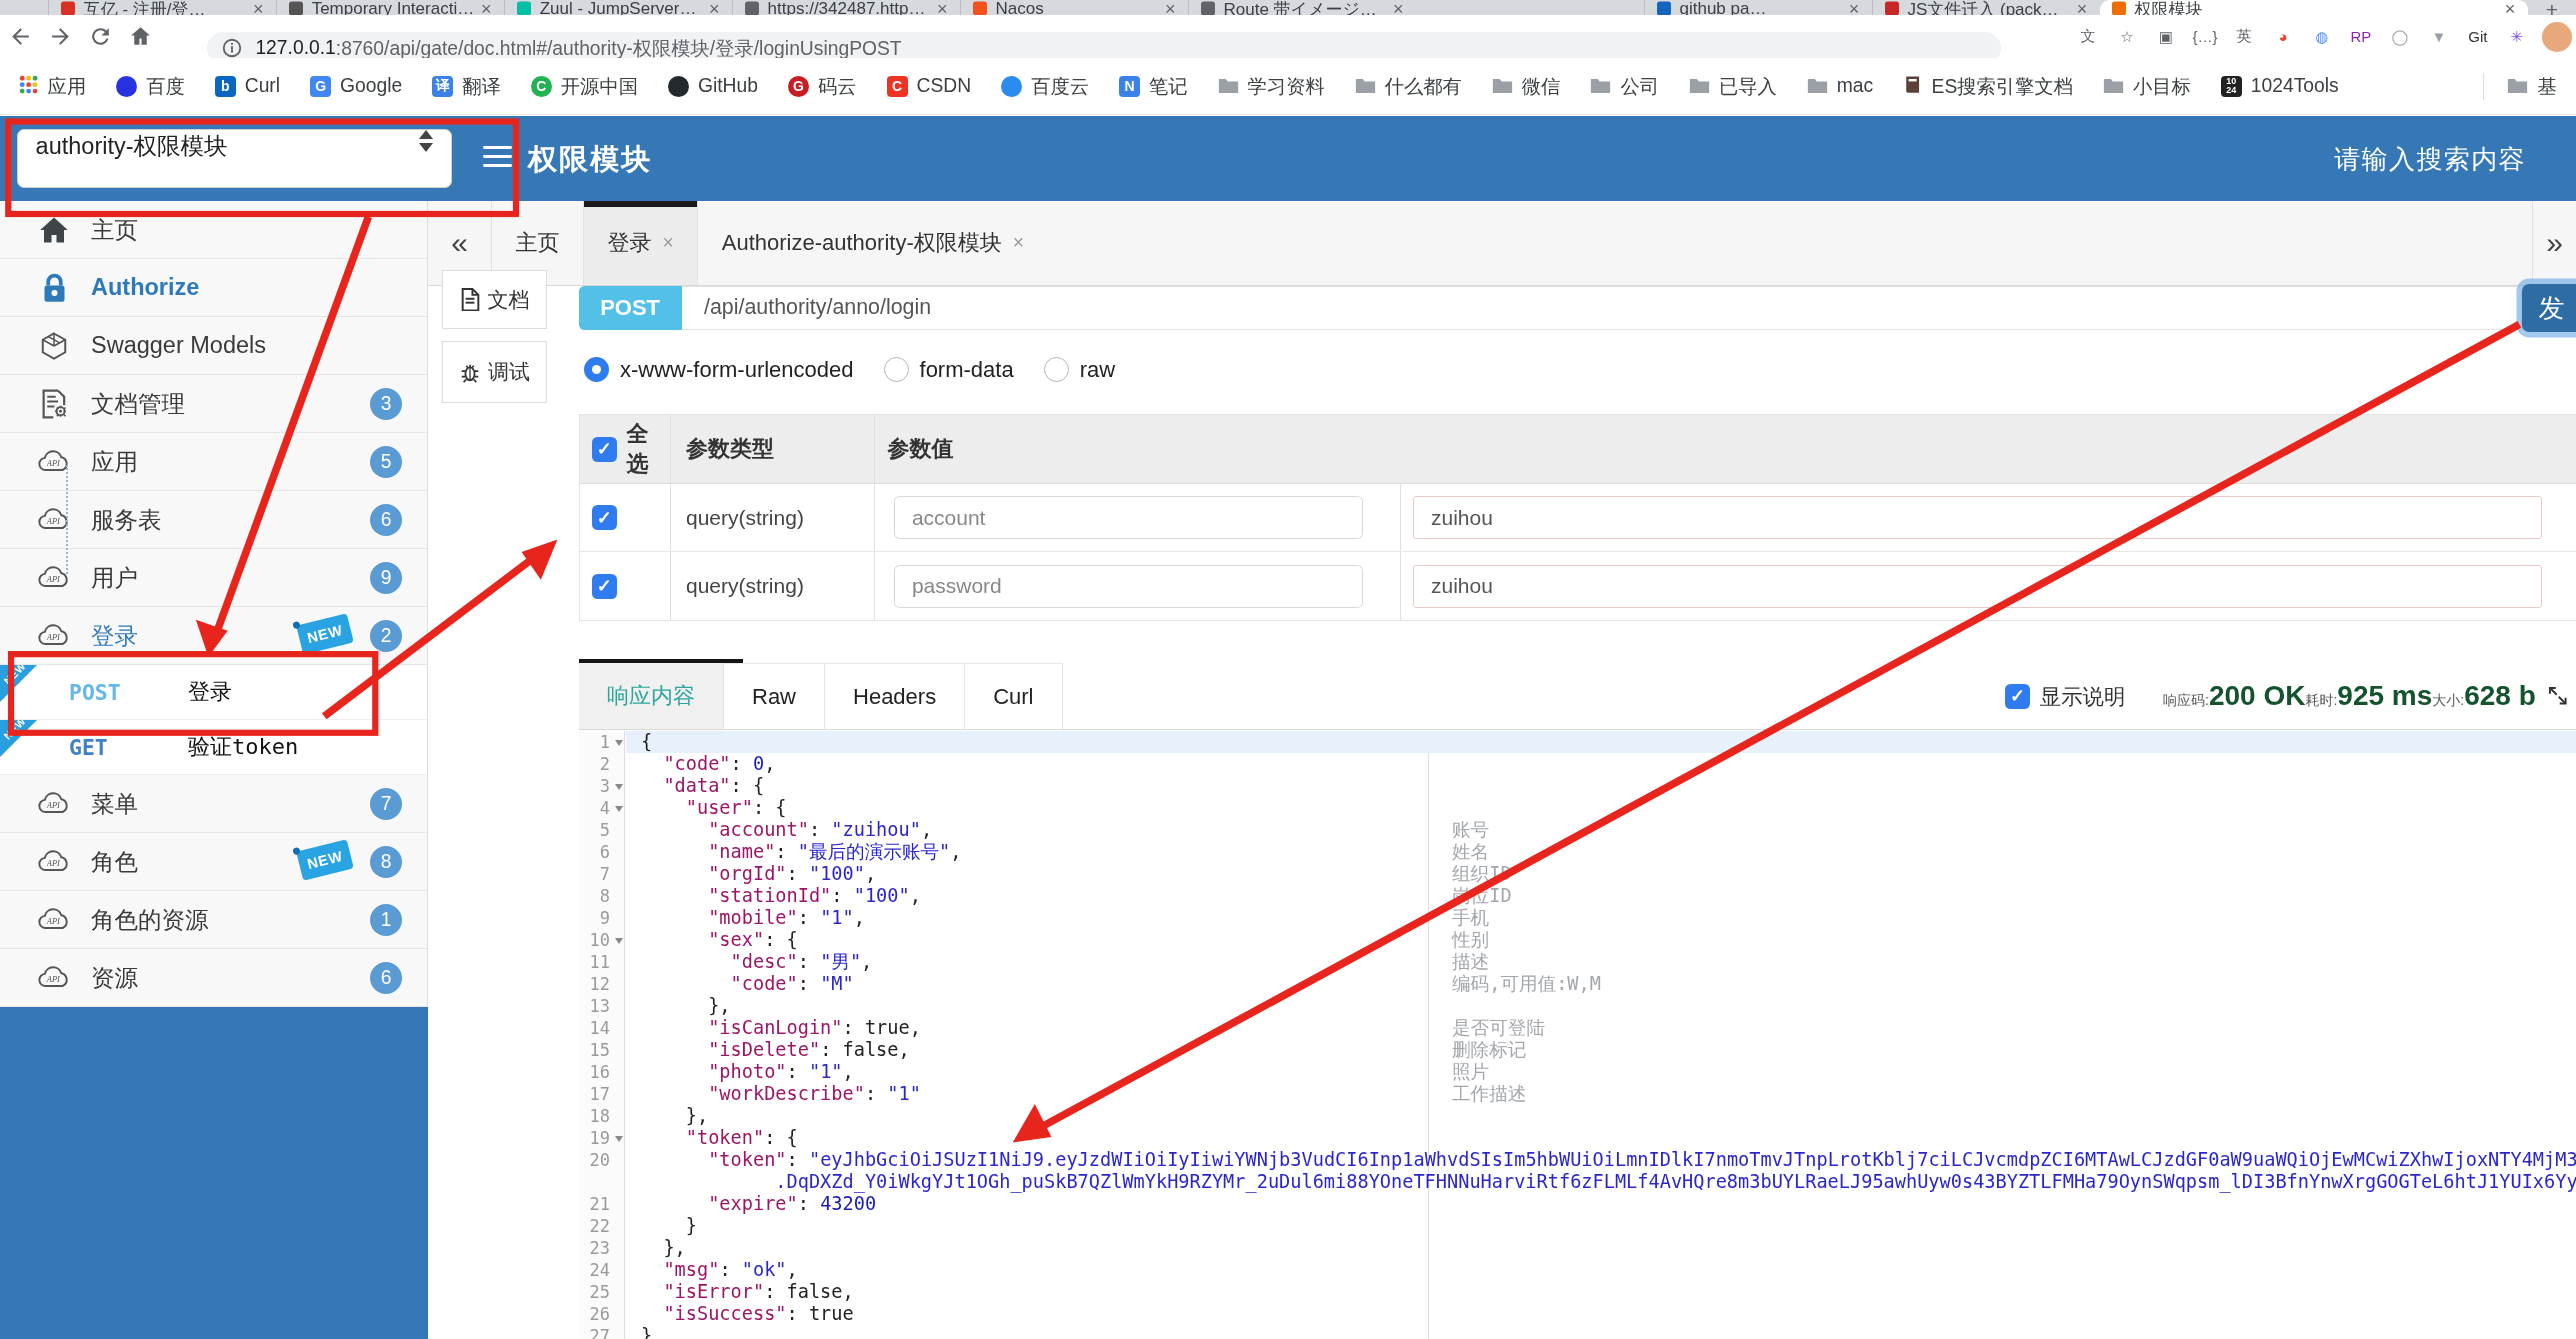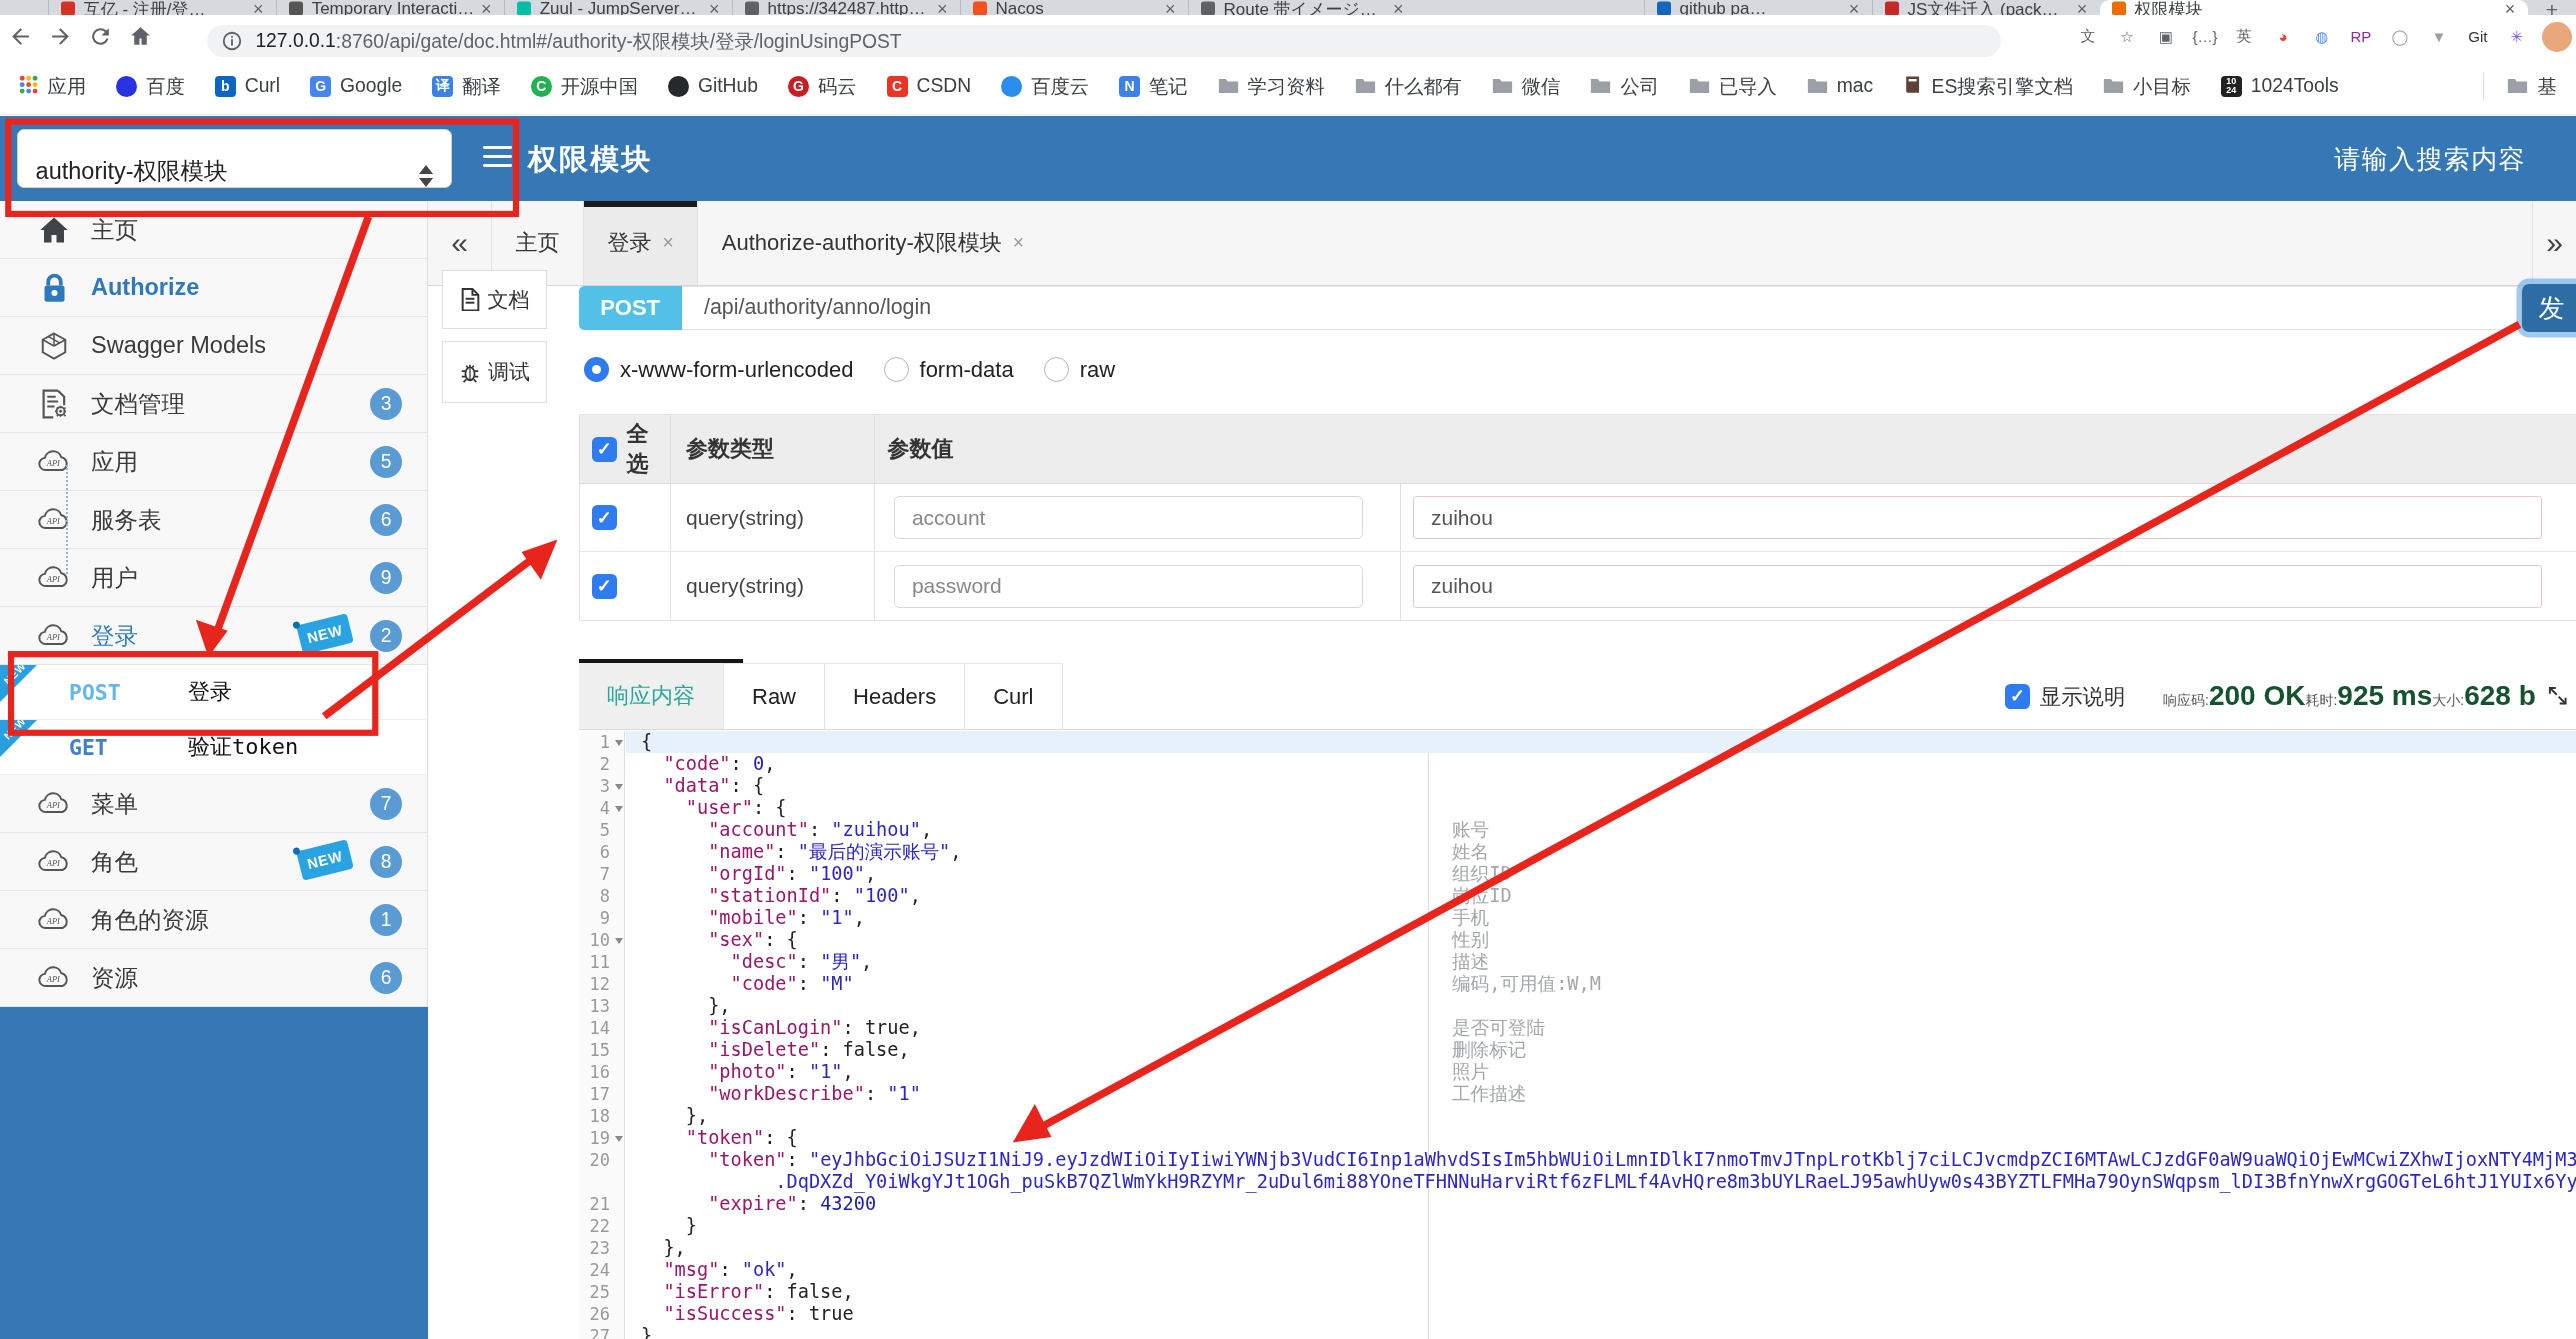--- a/index.html
+++ b/index.html
@@ -10,35 +10,35 @@
 .btab{position:relative;display:flex;align-items:center;gap:8.3px;padding:0 12.4px;overflow:hidden;border-left:0.7px solid #b9bcc1}
 .btab>*{transform:translateY(-5.5px)}
 .btab .fav{width:14px;height:14px;border-radius:2.8px;flex:none}
 .btab .ti{font-size:17px;color:#3c4043;white-space:nowrap;overflow:hidden;flex:1}
 .btab .cl{font-size:18px;color:#5f6368;flex:none}
 .btab.active{background:#fff;border-left:none;border-radius:9.7px 9.7px 0 0}
 #newtabbtn{font-size:21px;color:#5f6368;padding:0 18px;transform:translateY(-4.1px);display:flex;align-items:center}
 
 #toolbar{position:absolute;left:0;top:15px;width:2576px;height:43px;background:#fff;display:flex;align-items:center}
 .navic{width:40px;height:40px;display:flex;align-items:center;justify-content:center;flex:none}
-#urlpill{position:absolute;left:207px;top:10px;width:1794px;height:32px;border-radius:16px;background:#f0f2f4;display:flex;align-items:center;padding-left:14px}
+#urlpill{position:absolute;left:207px;top:17px;width:1794px;height:32px;border-radius:16px;background:#f0f2f4;display:flex;align-items:center;padding-left:14px}
 #urlpill .info{margin-right:12.4px}
 #urlhost{font-size:19.3px;color:#202124}
 #urlrest{font-size:19.3px;color:#5f6368}
 #toolright{position:absolute;right:4.1px;top:5.5px;height:32px;display:flex;align-items:center;gap:11px}
 .extic{width:28px;height:28px;display:flex;align-items:center;justify-content:center;font-size:15px;flex:none}
 
 #bookmarks{position:absolute;left:0;top:58px;width:2576px;height:57px;background:#fff;border-bottom:0.7px solid #e8eaed;display:flex;align-items:center;padding:0 19.3px;gap:30px}
 .bm{display:flex;align-items:center;gap:9px;white-space:nowrap}
 .bm .lbl{font-size:19.3px;color:#3c4043}
 .bmic{width:21px;height:21px;border-radius:4.1px;display:flex;align-items:center;justify-content:center;color:#fff;font-size:14px;font-weight:bold;flex:none}
 .bm.last{margin-left:auto;border-left:1.4px solid #dadce0;padding-left:23.5px}
 
 #appheader{position:absolute;left:0;top:116px;width:2576px;height:86px;background:#3578b5}
-#projselect{position:absolute;left:16.6px;top:13px;width:435px;height:59px;background:#fff;border:1.4px solid #cfcfcf;border-radius:7px;display:flex;align-items:flex-end;padding:0 18px}
+#projselect{position:absolute;left:16.6px;top:13px;width:435px;height:59px;background:#fff;border:1.4px solid #cfcfcf;border-radius:7px;display:flex;align-items:flex-start;padding:0 18px}
 #projselect .txt{font-size:23.5px;color:#222;flex:1}
 .updown{display:flex;flex-direction:column;gap:4.1px}
 .updown .u{width:0;height:0;border-left:7.6px solid transparent;border-right:7.6px solid transparent;border-bottom:9.7px solid #444}
 .updown .d{width:0;height:0;border-left:7.6px solid transparent;border-right:7.6px solid transparent;border-top:9.7px solid #444}
 #burger{position:absolute;left:483px;top:30px;width:29px}
 #burger div{height:3.4px;background:#fff;border-radius:1.4px;margin-bottom:5.5px}
 #apptitle{position:absolute;left:528px;top:23.5px;font-size:29px;font-weight:bold;color:#fff;letter-spacing:2.1px}
 #searchph{position:absolute;right:50px;top:26px;font-size:26px;color:#fff;letter-spacing:1.4px}
 
 #sidebar{position:absolute;left:0;top:201px;width:428px}

